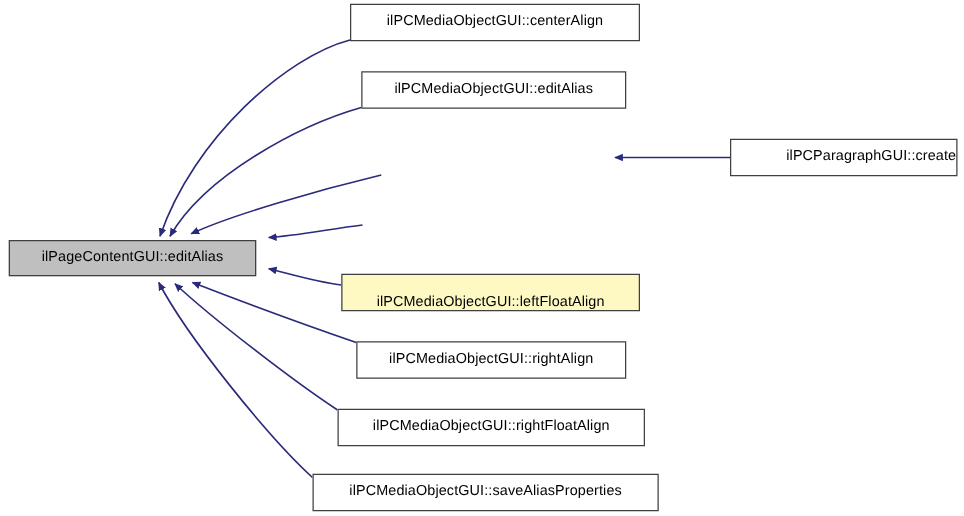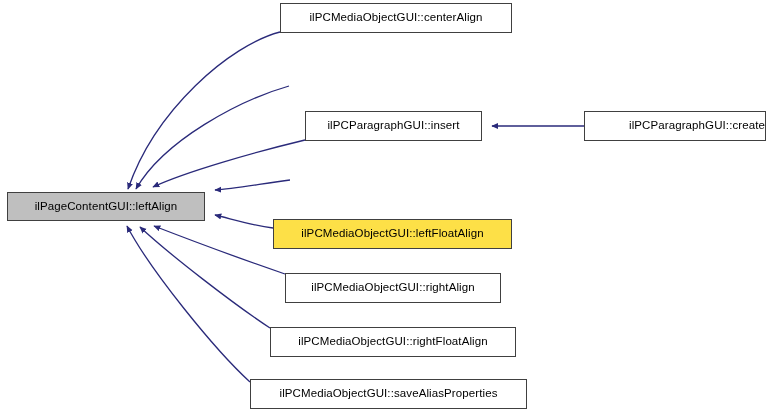--- a/index.html
+++ b/index.html
@@ -59,34 +59,34 @@
       <path d="M305,140 C255,152 185,172 153,187" fill="none" stroke="#2a2a7a" stroke-width="1.3" marker-end="url(#arrow)"></path>
       <path d="M290,180 C265,183 235,189 215,190" fill="none" stroke="#2a2a7a" stroke-width="1.3" marker-end="url(#arrow)"></path>
       <path d="M273,228 C250,225 232,219 215,215" fill="none" stroke="#2a2a7a" stroke-width="1.3" marker-end="url(#arrow)"></path>
       <path d="M285,274 C250,262 185,238 154,226" fill="none" stroke="#2a2a7a" stroke-width="1.3" marker-end="url(#arrow)"></path>
       <path d="M270,328 C235,305 170,255 140,227" fill="none" stroke="#2a2a7a" stroke-width="1.3" marker-end="url(#arrow)"></path>
       <path d="M250,382 C215,350 150,270 127,226" fill="none" stroke="#2a2a7a" stroke-width="1.3" marker-end="url(#arrow)"></path>
       <path d="M584,126 L492,126" fill="none" stroke="#2a2a7a" stroke-width="1.3" marker-end="url(#arrow)"></path>
     </svg>
 
   <div class="node root" style="left: 7px; top: 192px; width: 198px; height: 29px; background: rgb(191, 191, 191); border-color: rgb(64, 64, 64); color: rgb(0, 0, 0);">
-    <span>ilPageContentGUI::leftAlign</span>
+    <span>ilPageContentGUI::editAlias</span>
   </div>
 
   <div class="node" style="left: 280px; top: 3px; width: 232px; height: 30px; background: rgb(255, 255, 255); border-color: rgb(64, 64, 64); color: rgb(0, 0, 0);">
     <span>ilPCMediaObjectGUI::centerAlign</span>
   </div>
 
-
-  <div class="node" style="left: 305px; top: 111px; width: 177px; height: 30px; background: rgb(255, 255, 255); border-color: rgb(64, 64, 64); color: rgb(0, 0, 0);">
-    <span>ilPCParagraphGUI::insert</span>
+  <div class="node" style="left: 289px; top: 57px; width: 212px; height: 30px; background: rgb(255, 255, 255); border-color: rgb(64, 64, 64); color: rgb(0, 0, 0);">
+    <span>ilPCMediaObjectGUI::editAlias</span>
   </div>
 
 
-  <div class="node" style="left: 273px; top: 219px; width: 239px; height: 30px; background: #fde047; border-color: rgb(64, 64, 64); color: rgb(0, 0, 0);">
+
+  <div class="node" style="left: 273px; top: 219px; width: 239px; height: 30px; background: #fef9c3; border-color: rgb(64, 64, 64); color: rgb(0, 0, 0); align-items: flex-end;">
     <span>ilPCMediaObjectGUI::leftFloatAlign</span>
   </div>
 
   <div class="node" style="left: 285px; top: 273px; width: 216px; height: 30px; background: rgb(255, 255, 255); border-color: rgb(64, 64, 64); color: rgb(0, 0, 0);">
     <span>ilPCMediaObjectGUI::rightAlign</span>
   </div>
 
   <div class="node" style="left: 270px; top: 327px; width: 246px; height: 30px; background: rgb(255, 255, 255); border-color: rgb(64, 64, 64); color: rgb(0, 0, 0);">
     <span>ilPCMediaObjectGUI::rightFloatAlign</span>
   </div>

